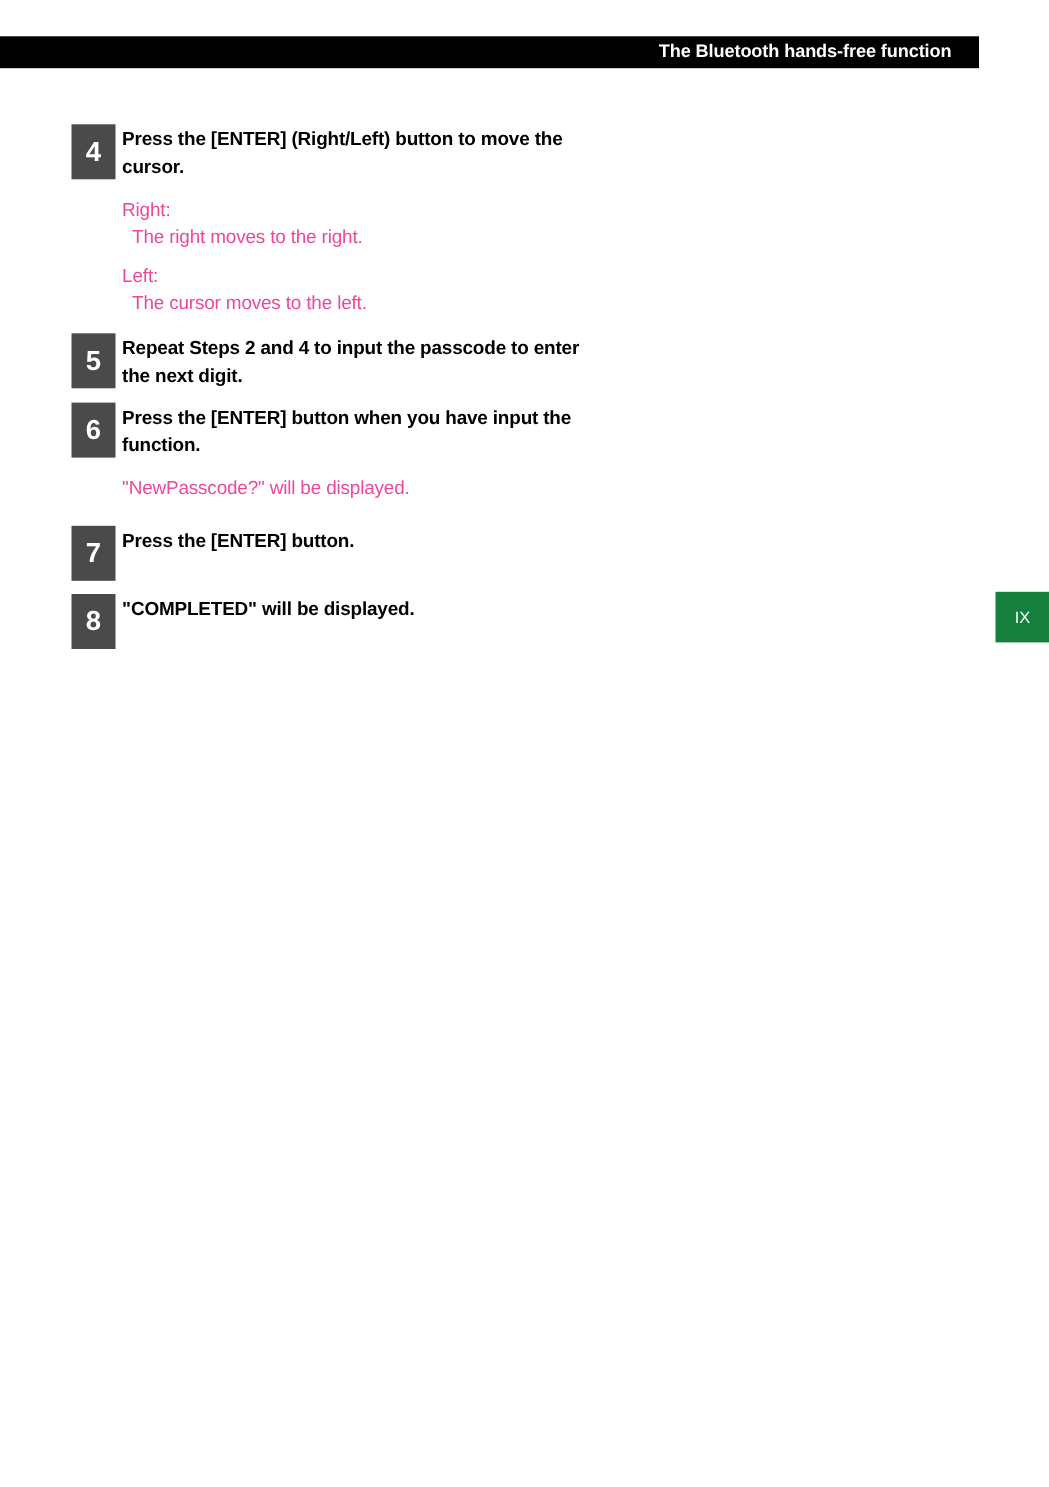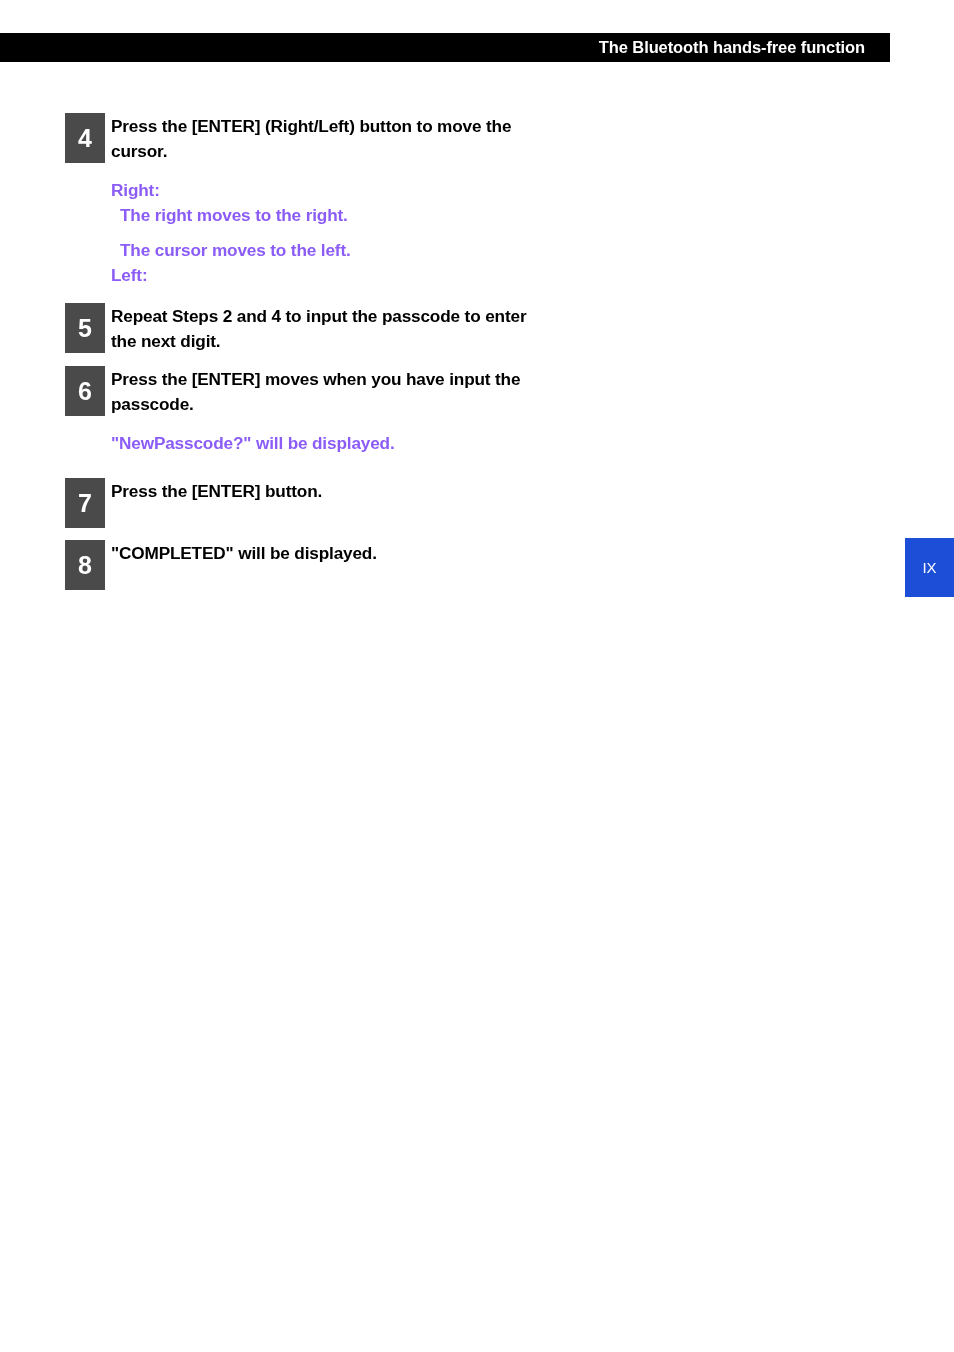--- a/index.html
+++ b/index.html
@@ -73,43 +73,43 @@
     font-weight: bold;
     color: #000000;
     line-height: 25px;
     letter-spacing: -0.15px;
     padding-top: 1px;
   }
 
   
   .note {
     font-size: 17.2px;
-    font-weight: bold;
-    color: #8b5cf6;
+    font-weight: normal;
+    color: #ec4899;
     line-height: 25px;
     letter-spacing: -0.15px;
   }
   .note-sub {
     padding-left: 9px;
   }
 
   .gap-4  { height: 14px; }
   .gap-5  { height: 15px; }
   .gap-6  { height: 12px; }
   .gap-7  { height: 22px; }
   .note-gap { height: 10px; }
 
   
   .side-tab {
     position: absolute;
     left: 905px;
     top: 538px;
     width: 49px;
-    height: 59px;
-    background: #1d4ed8;
+    height: 46px;
+    background: #15803d;
     display: flex;
     align-items: center;
     justify-content: center;
   }
   .side-tab-label {
     color: #ffffff;
     font-size: 15px;
     font-weight: normal;
     line-height: 1;
   }
@@ -140,39 +140,39 @@
     <div class="step-num">4</div>
     <div class="step-body">
       <div class="step-title">Press the [ENTER] (Right/Left) button to move the cursor.</div>
     </div>
   </div>
   <div class="gap-4"></div>
   <div class="step-body" style="padding-left:46px;">
     <div class="note">Right:</div>
     <div class="note note-sub">The right moves to the right.</div>
     <div class="note-gap"></div>
+    <div class="note">Left:</div>
     <div class="note note-sub">The cursor moves to the left.</div>
-    <div class="note">Left:</div>
   </div>
 
   <div class="gap-5"></div>
 
   <div class="step">
     <div class="step-num">5</div>
     <div class="step-body">
       <div class="step-title">Repeat Steps 2 and 4 to input the passcode to enter the next digit.</div>
     </div>
   </div>
 
   <div class="gap-6"></div>
 
   <div class="step">
     <div class="step-num">6</div>
     <div class="step-body">
-      <div class="step-title">Press the [ENTER] moves when you have input the passcode.</div>
+      <div class="step-title">Press the [ENTER] button when you have input the function.</div>
     </div>
   </div>
   <div class="gap-4"></div>
   <div class="step-body" style="padding-left:46px;">
     <div class="note">"NewPasscode?" will be displayed.</div>
   </div>
 
   <div class="gap-7"></div>
 
   <div class="step">

